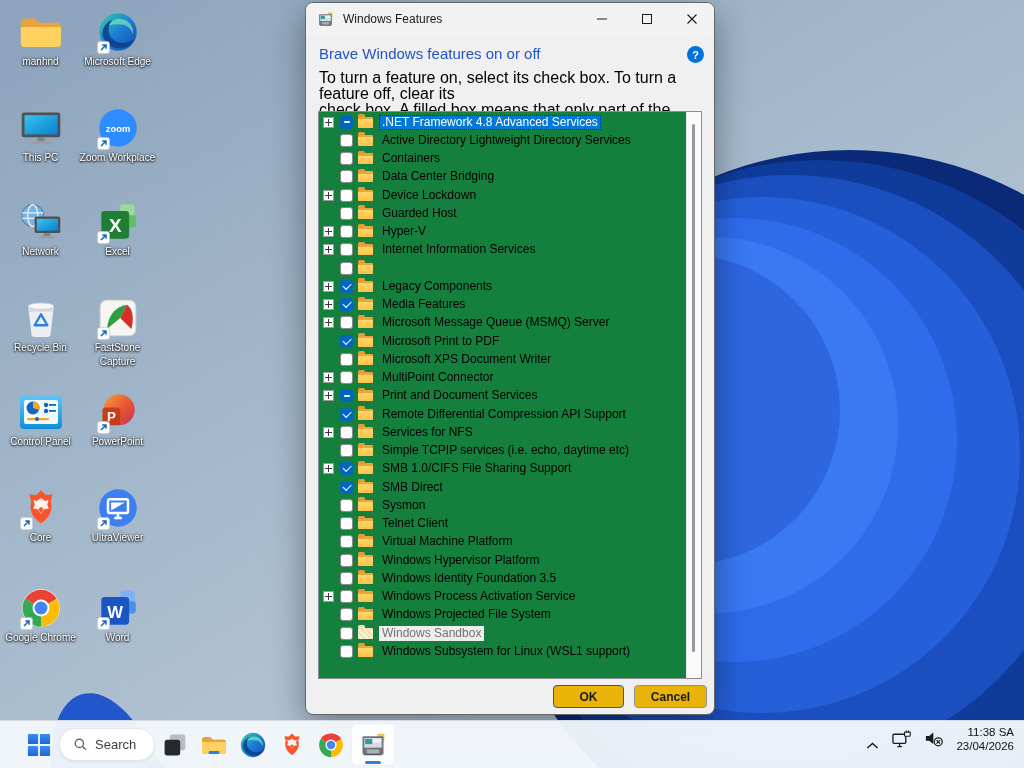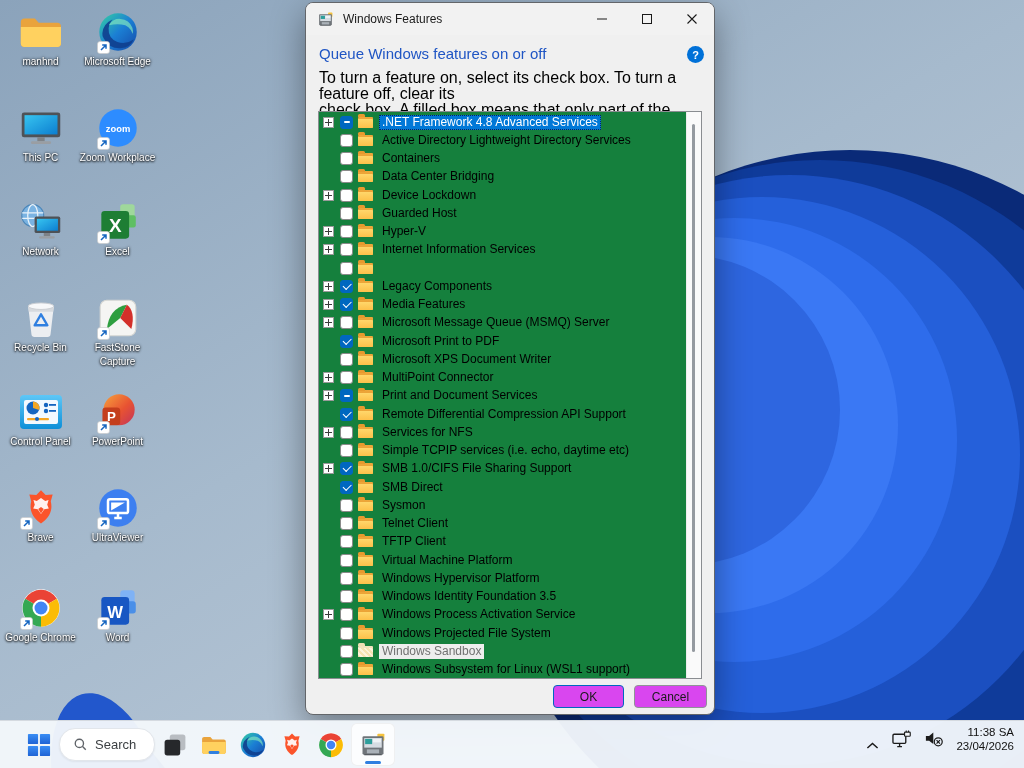--- a/index.html
+++ b/index.html
@@ -48,22 +48,22 @@
   .folder{width:15px;height:11px;position:relative;margin-right:6px;flex:none;background:linear-gradient(180deg,#eda73a,#e79a2e);border-radius:1px;}
   .folder::before{content:"";position:absolute;top:-2.5px;left:0;width:7px;height:3px;background:#e79a2e;border-radius:1.5px 1.5px 0 0;}
   .folder::after{content:"";position:absolute;left:0;right:0;bottom:0;height:8.5px;background:linear-gradient(180deg,#ffd76b,#fdc14a);border-radius:0 1px 1px 1px;}
   .folder-dis{background:#f0e3bd;}
   .folder-dis::before{background:#eedfb4;}
   .folder-dis::after{background:repeating-linear-gradient(45deg,#f4e3b2 0 2px,#fbf3dc 2px 4px);}
   .flabel{font-size:12px;line-height:15px;padding:0 3px;white-space:nowrap;color:#000;}
   .flabel.sel{background:#0078d7;color:#fff;outline:1px dotted rgba(10,30,80,.9);outline-offset:-1px;}
   .flabel.dis{color:#717171;background:#eeeeee;}
 
-  .btn{position:absolute;top:682px;height:23px;font-size:12px;background:#d946ef;border:1px solid #8f9397;
-    border-radius:4px;color:#1a1a1a;display:flex;align-items:center;justify-content:center;font-family:inherit;}
+  .btn{position:absolute;top:682px;height:23px;font-size:12px;background:#eab308;border:1px solid #8f9397;
+    border-radius:4px;color:#1a1a1a;display:flex;align-items:center;justify-content:center;font-family:inherit;font-weight:bold;}
   .btn-ok{left:247px;width:71px;border-color:#0067c0;}
   .btn-cancel{left:328px;width:73px;}
 
   
   .taskbar{position:absolute;left:0;right:0;bottom:0;height:47px;background:rgba(243,247,251,.96);
     border-top:1px solid #d5dae0;z-index:30;}
   .tb-left{position:absolute;left:20px;top:0;bottom:0;display:flex;align-items:center;gap:1px;}
   .tb-btn{width:38px;height:40px;display:flex;align-items:center;justify-content:center;background:transparent;border:none;border-radius:6px;padding:0;}
   .tb-btn .glyph{width:26px;height:26px;}
   .tb-btn .glyph.start{width:24px;height:24px;}
@@ -291,21 +291,21 @@
               <path d="M16 2l4.2 4.4 6.3-.6-1.7 6.2c2.3 9.5-2.6 15.5-8.8 20-6.2-4.5-11.1-10.5-8.8-20L5.5 5.8l6.3.6z" fill="#fb542b"></path>
               <path d="M16 9l3.8 2.8 3-1-1.2 4.2 1.4 3.4-4 .8-3 4.3-3-4.3-4-.8 1.4-3.4-1.2-4.2 3 1z" fill="#fff" opacity=".92"></path>
               <path d="M16 17l2.5 2-2.5 4-2.5-4z" fill="#fb542b"></path>
             </svg>
           </span>
           <span class="sc-arrow"><svg viewBox="0 0 13 13">
               <rect x="0.5" y="0.5" width="12" height="12" rx="2.5" fill="#fff" stroke="#c8c8c8" stroke-width="0.6"></rect>
               <path d="M4 9L9 4M5.2 4H9v3.8" fill="none" stroke="#1565c0" stroke-width="1.5"></path>
             </svg></span>
         </div>
-        <div class="dlabel">Brave</div>
+        <div class="dlabel">Core</div>
       </div>
       <div class="dicon" style="left: 79px; top: 486px;">
         <div class="ic">
           <span class="glyph">
             <svg viewBox="0 0 32 32">
               <circle cx="16" cy="16" r="15" fill="#3d7ff0"></circle>
               <rect x="8" y="9" width="16" height="11" rx="1.5" fill="none" stroke="#fff" stroke-width="2"></rect>
               <path d="M10.5 11.5h11l-11 6.5z" fill="#fff"></path>
               <path d="M13 24h6M16 20v4" stroke="#fff" stroke-width="2"></path>
             </svg>
@@ -387,21 +387,21 @@
         <button class="win-btn">
             <span class="glyph">
               <svg viewBox="0 0 12 12">
                 <path d="M1.5 1.5l9 9M10.5 1.5l-9 9" stroke="#1a1a1a" stroke-width="1.1"></path>
               </svg>
             </span>
           </button>
       </div>
     </div>
 
-    <div class="heading" id="dlg-heading" style="color: rgb(31, 85, 196);">Queue Windows features on or off</div>
+    <div class="heading" id="dlg-heading" style="color: rgb(31, 85, 196);">Brave Windows features on or off</div>
     <div class="help">?</div>
     <div class="desc">
       <span>To turn a feature on, select its check box. To turn a feature off, clear its</span><br>
       <span>check box. A filled box means that only part of the feature is turned on.</span>
     </div>
 
     <div class="listbox">
       <div class="rows" id="feature-rows">
           <div class="feature-row">
             <span class="expander"></span>
@@ -532,26 +532,20 @@
             <span class="expander none"></span>
             <span class="cb cb-un"></span>
             <span class="folder"></span>
             <span class="flabel">Sysmon</span>
           </div>
           <div class="feature-row">
             <span class="expander none"></span>
             <span class="cb cb-un"></span>
             <span class="folder"></span>
             <span class="flabel">Telnet Client</span>
-          </div>
-          <div class="feature-row">
-            <span class="expander none"></span>
-            <span class="cb cb-un"></span>
-            <span class="folder"></span>
-            <span class="flabel">TFTP Client</span>
           </div>
           <div class="feature-row">
             <span class="expander none"></span>
             <span class="cb cb-un"></span>
             <span class="folder"></span>
             <span class="flabel">Virtual Machine Platform</span>
           </div>
           <div class="feature-row">
             <span class="expander none"></span>
             <span class="cb cb-un"></span>

